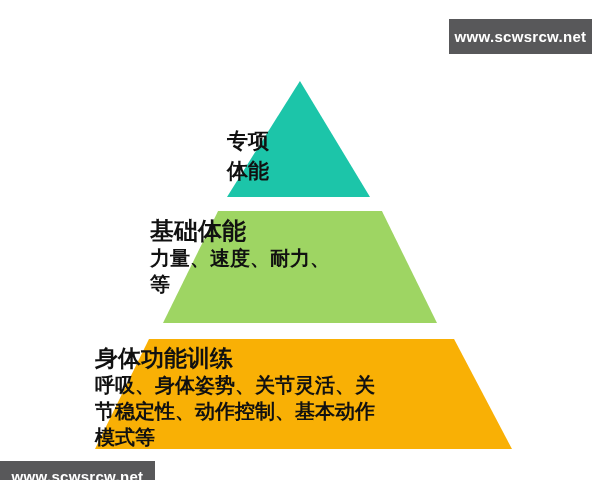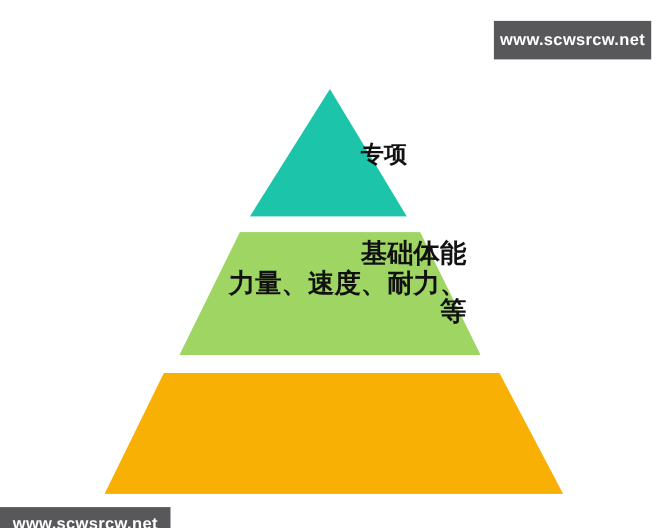--- a/index.html
+++ b/index.html
@@ -64,21 +64,21 @@
     left: 95px;
     top: 323px;
     width: 417px;
     height: 110px;
     background: #f9b005;
     clip-path: polygon(12.95% 0, 86.1% 0, 100% 100%, 0 100%);
   }
   
   .tier-text {
     position: absolute;
-    text-align: right;
+    text-align: left;
     color: #111111;
     font-weight: bold;
   }
   .tier-top-text {
     left: 227px;
     top: 110px;
     width: 143px;
     font-size: 21px;
     line-height: 30px;
   }
@@ -94,42 +94,49 @@
   }
   .tier-title-mid {
     font-size: 24px;
     line-height: 29px;
   }
   .tier-title-bot {
     font-size: 23px;
     line-height: 28px;
   }
   .tier-body-line {
-    font-size: 24px;
+    font-size: 20px;
     line-height: 26px;
     white-space: nowrap;
   }
 </style>
 </head>
 <body>
 
 <div class="stage">
 
   <div class="watermark wm-top-right">www.scwsrcw.net</div>
 
   <div class="watermark wm-bottom-left">www.scwsrcw.net</div>
 
   <div class="tier-shape tier-top-shape"></div>
   <div class="tier-shape tier-middle-shape"></div>
   <div class="tier-shape tier-bottom-shape"></div>
 
   <div class="tier-text tier-top-text">
     <div>专项</div>
+    <div>体能</div>
   </div>
 
   <div class="tier-text tier-middle-text">
     <div class="tier-title-mid">基础体能</div>
     <div class="tier-body-line">力量、速度、耐力、</div>
     <div class="tier-body-line">等</div>
   </div>
 
+  <div class="tier-text tier-bottom-text">
+    <div class="tier-title-bot">身体功能训练</div>
+    <div class="tier-body-line">呼吸、身体姿势、关节灵活、关</div>
+    <div class="tier-body-line">节稳定性、动作控制、基本动作</div>
+    <div class="tier-body-line">模式等</div>
+  </div>
 
 </div>
 
 </body></html>

